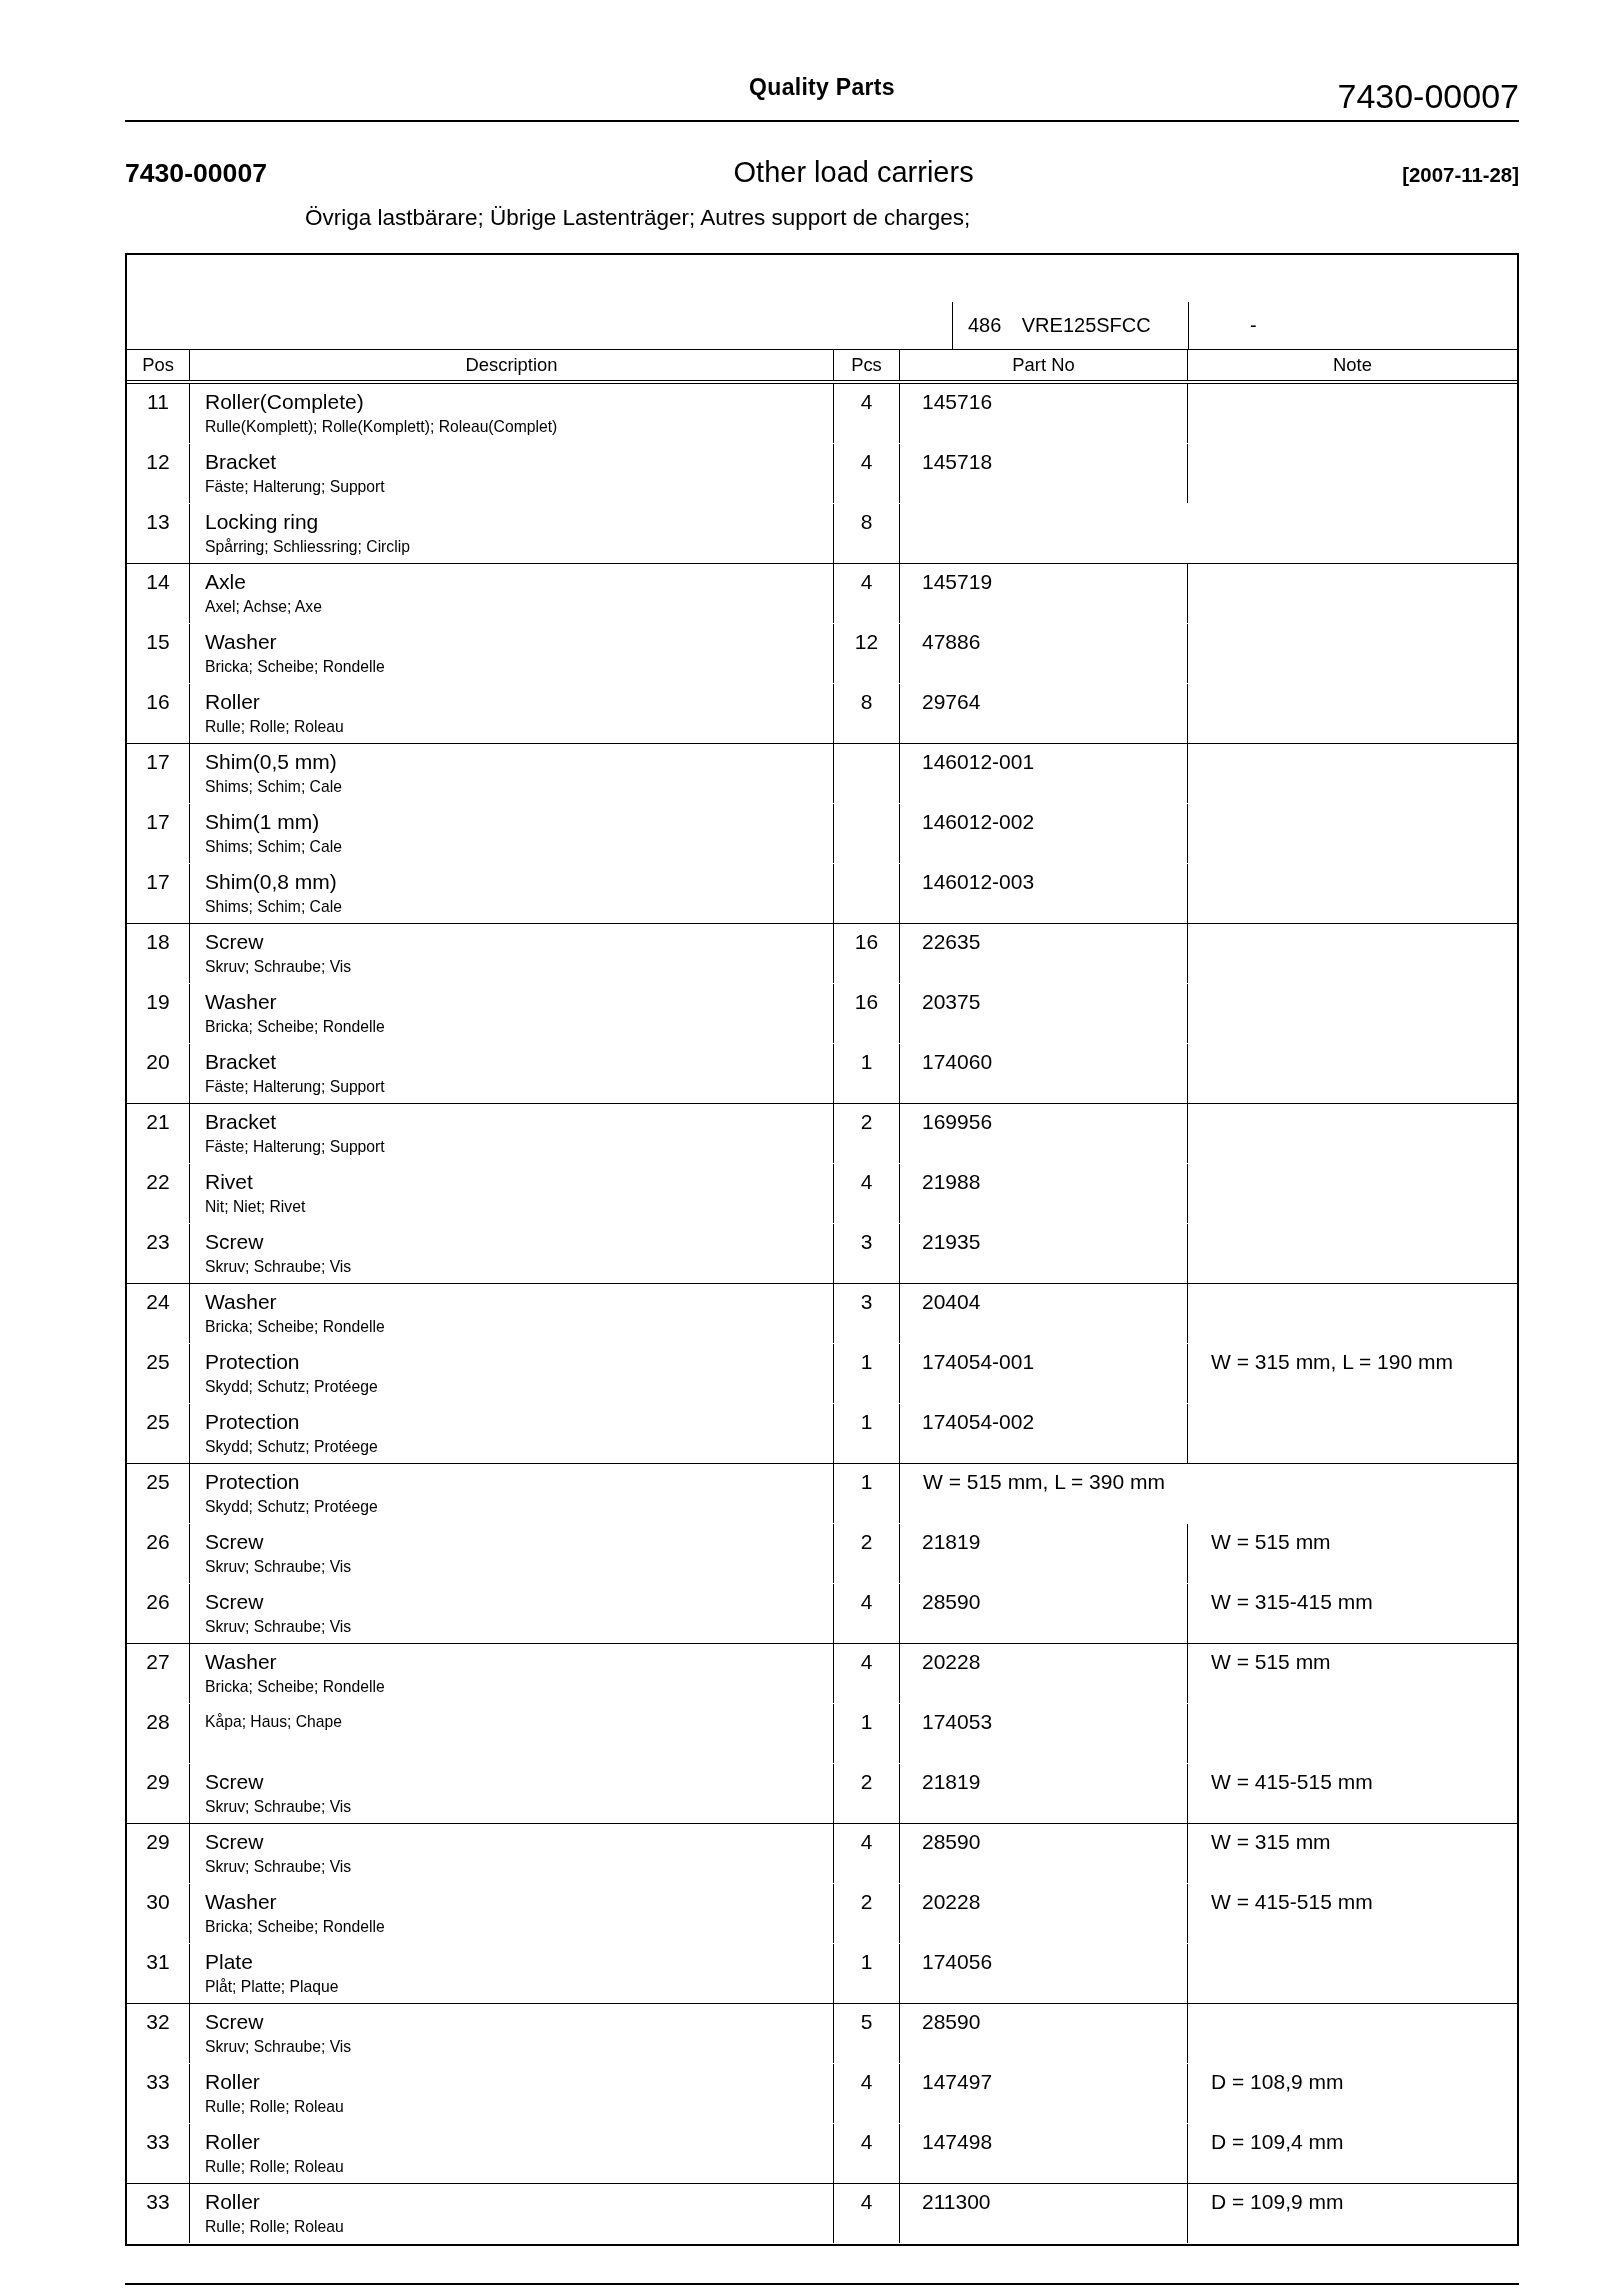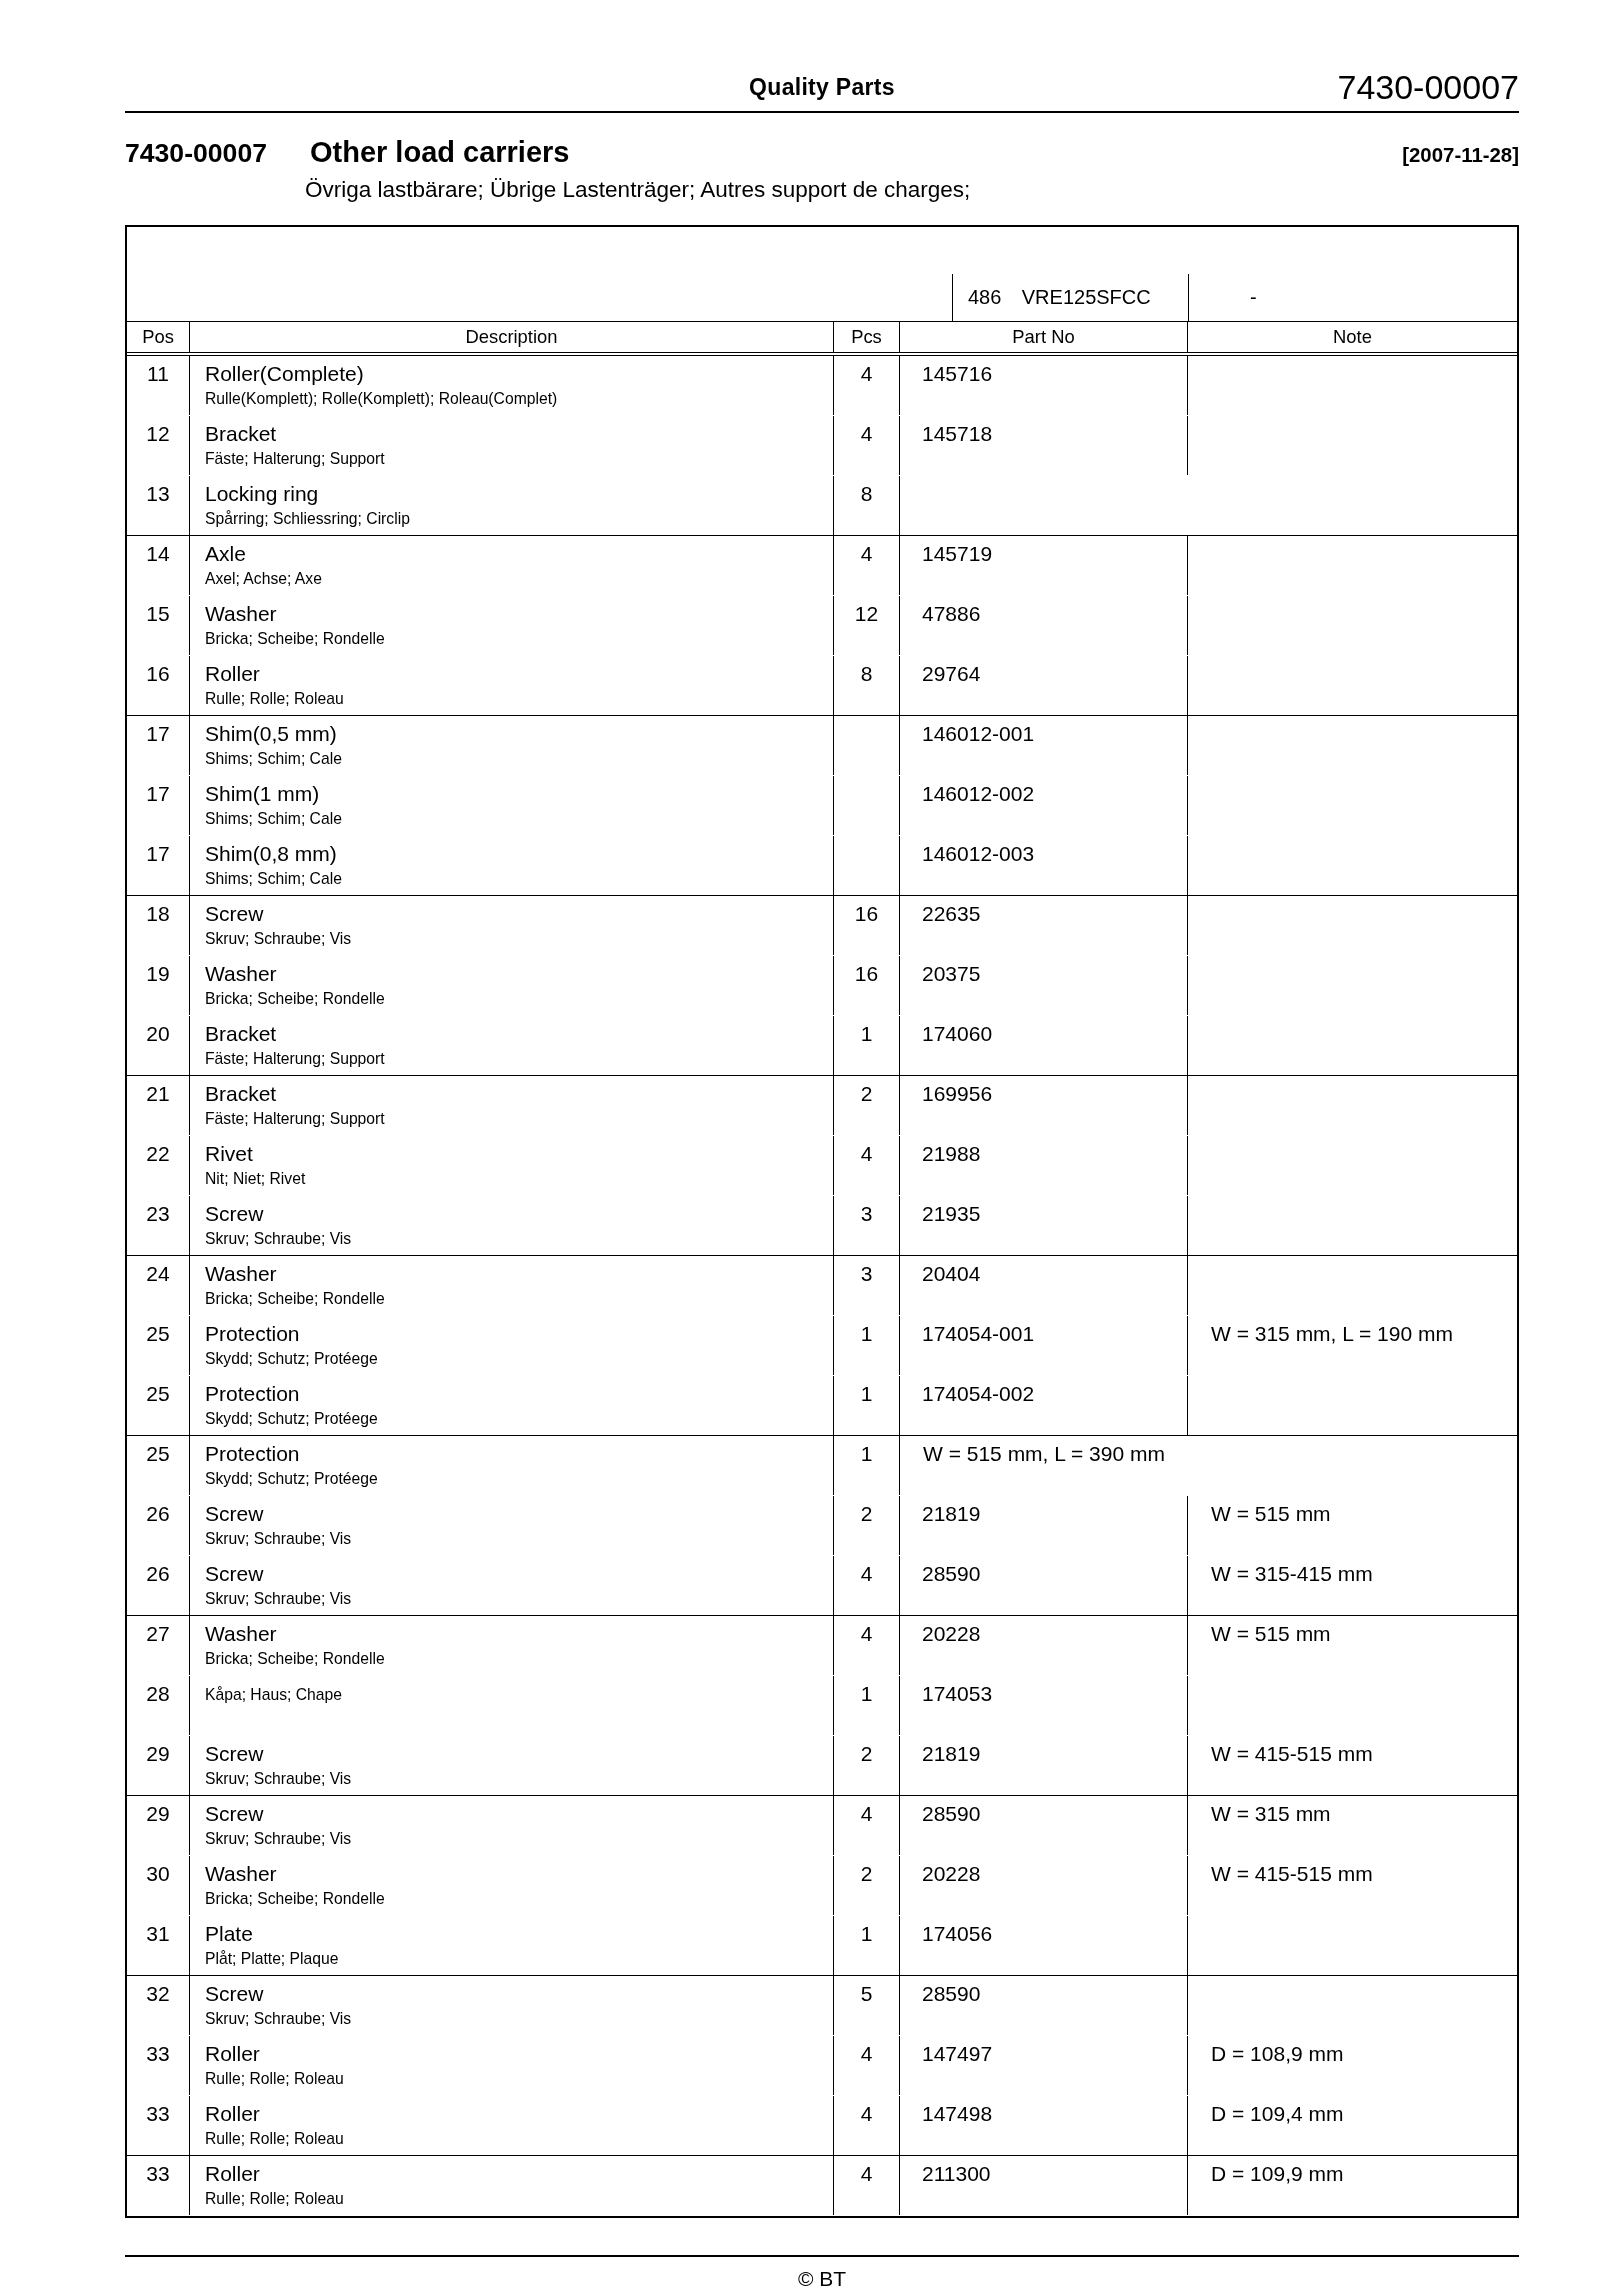--- a/index.html
+++ b/index.html
@@ -9,21 +9,21 @@
     height: 2295px;
     background: #ffffff;
     color: #000;
     font-family: "Liberation Sans", sans-serif;
     position: relative;
     padding: 0 103px 0 125px;
   }
   
   .topbar {
     padding-top: 74px;
-    padding-bottom: 10px;
+    padding-bottom: 19px;
     border-bottom: 2.7px solid #000;
     position: relative;
     display: flex;
     align-items: flex-end;
     justify-content: center;
   }
   .brand { font-size: 23px; font-weight: bold; letter-spacing: 0.3px; }
   .doc-no-top {
     position: absolute;
     right: 0;
@@ -32,21 +32,21 @@
     font-weight: normal;
   }
   
   .titleblock {
     margin-top: 19px;
     display: flex;
     align-items: baseline;
   }
   .t-left { font-size: 26.6px; font-weight: bold; white-space: nowrap; }
   .t-mid { flex: 1; margin-left: 38px; }
-  .t-title { font-size: 29px; font-weight: bold; margin: 5px; line-height: 1.1; }
+  .t-title { font-size: 29px; font-weight: normal; margin: 16px; line-height: 1.1; text-align: center; }
   .t-sub { font-size: 22.5px; margin-top: 8.2px; }
   .t-date { font-size: 20.4px; font-weight: bold; white-space: nowrap; }
   
   .ptable {
     margin-top: 22px;
     border: 2px solid #000;
     width: 1394px;
   }
   .model-row {
     display: flex;

